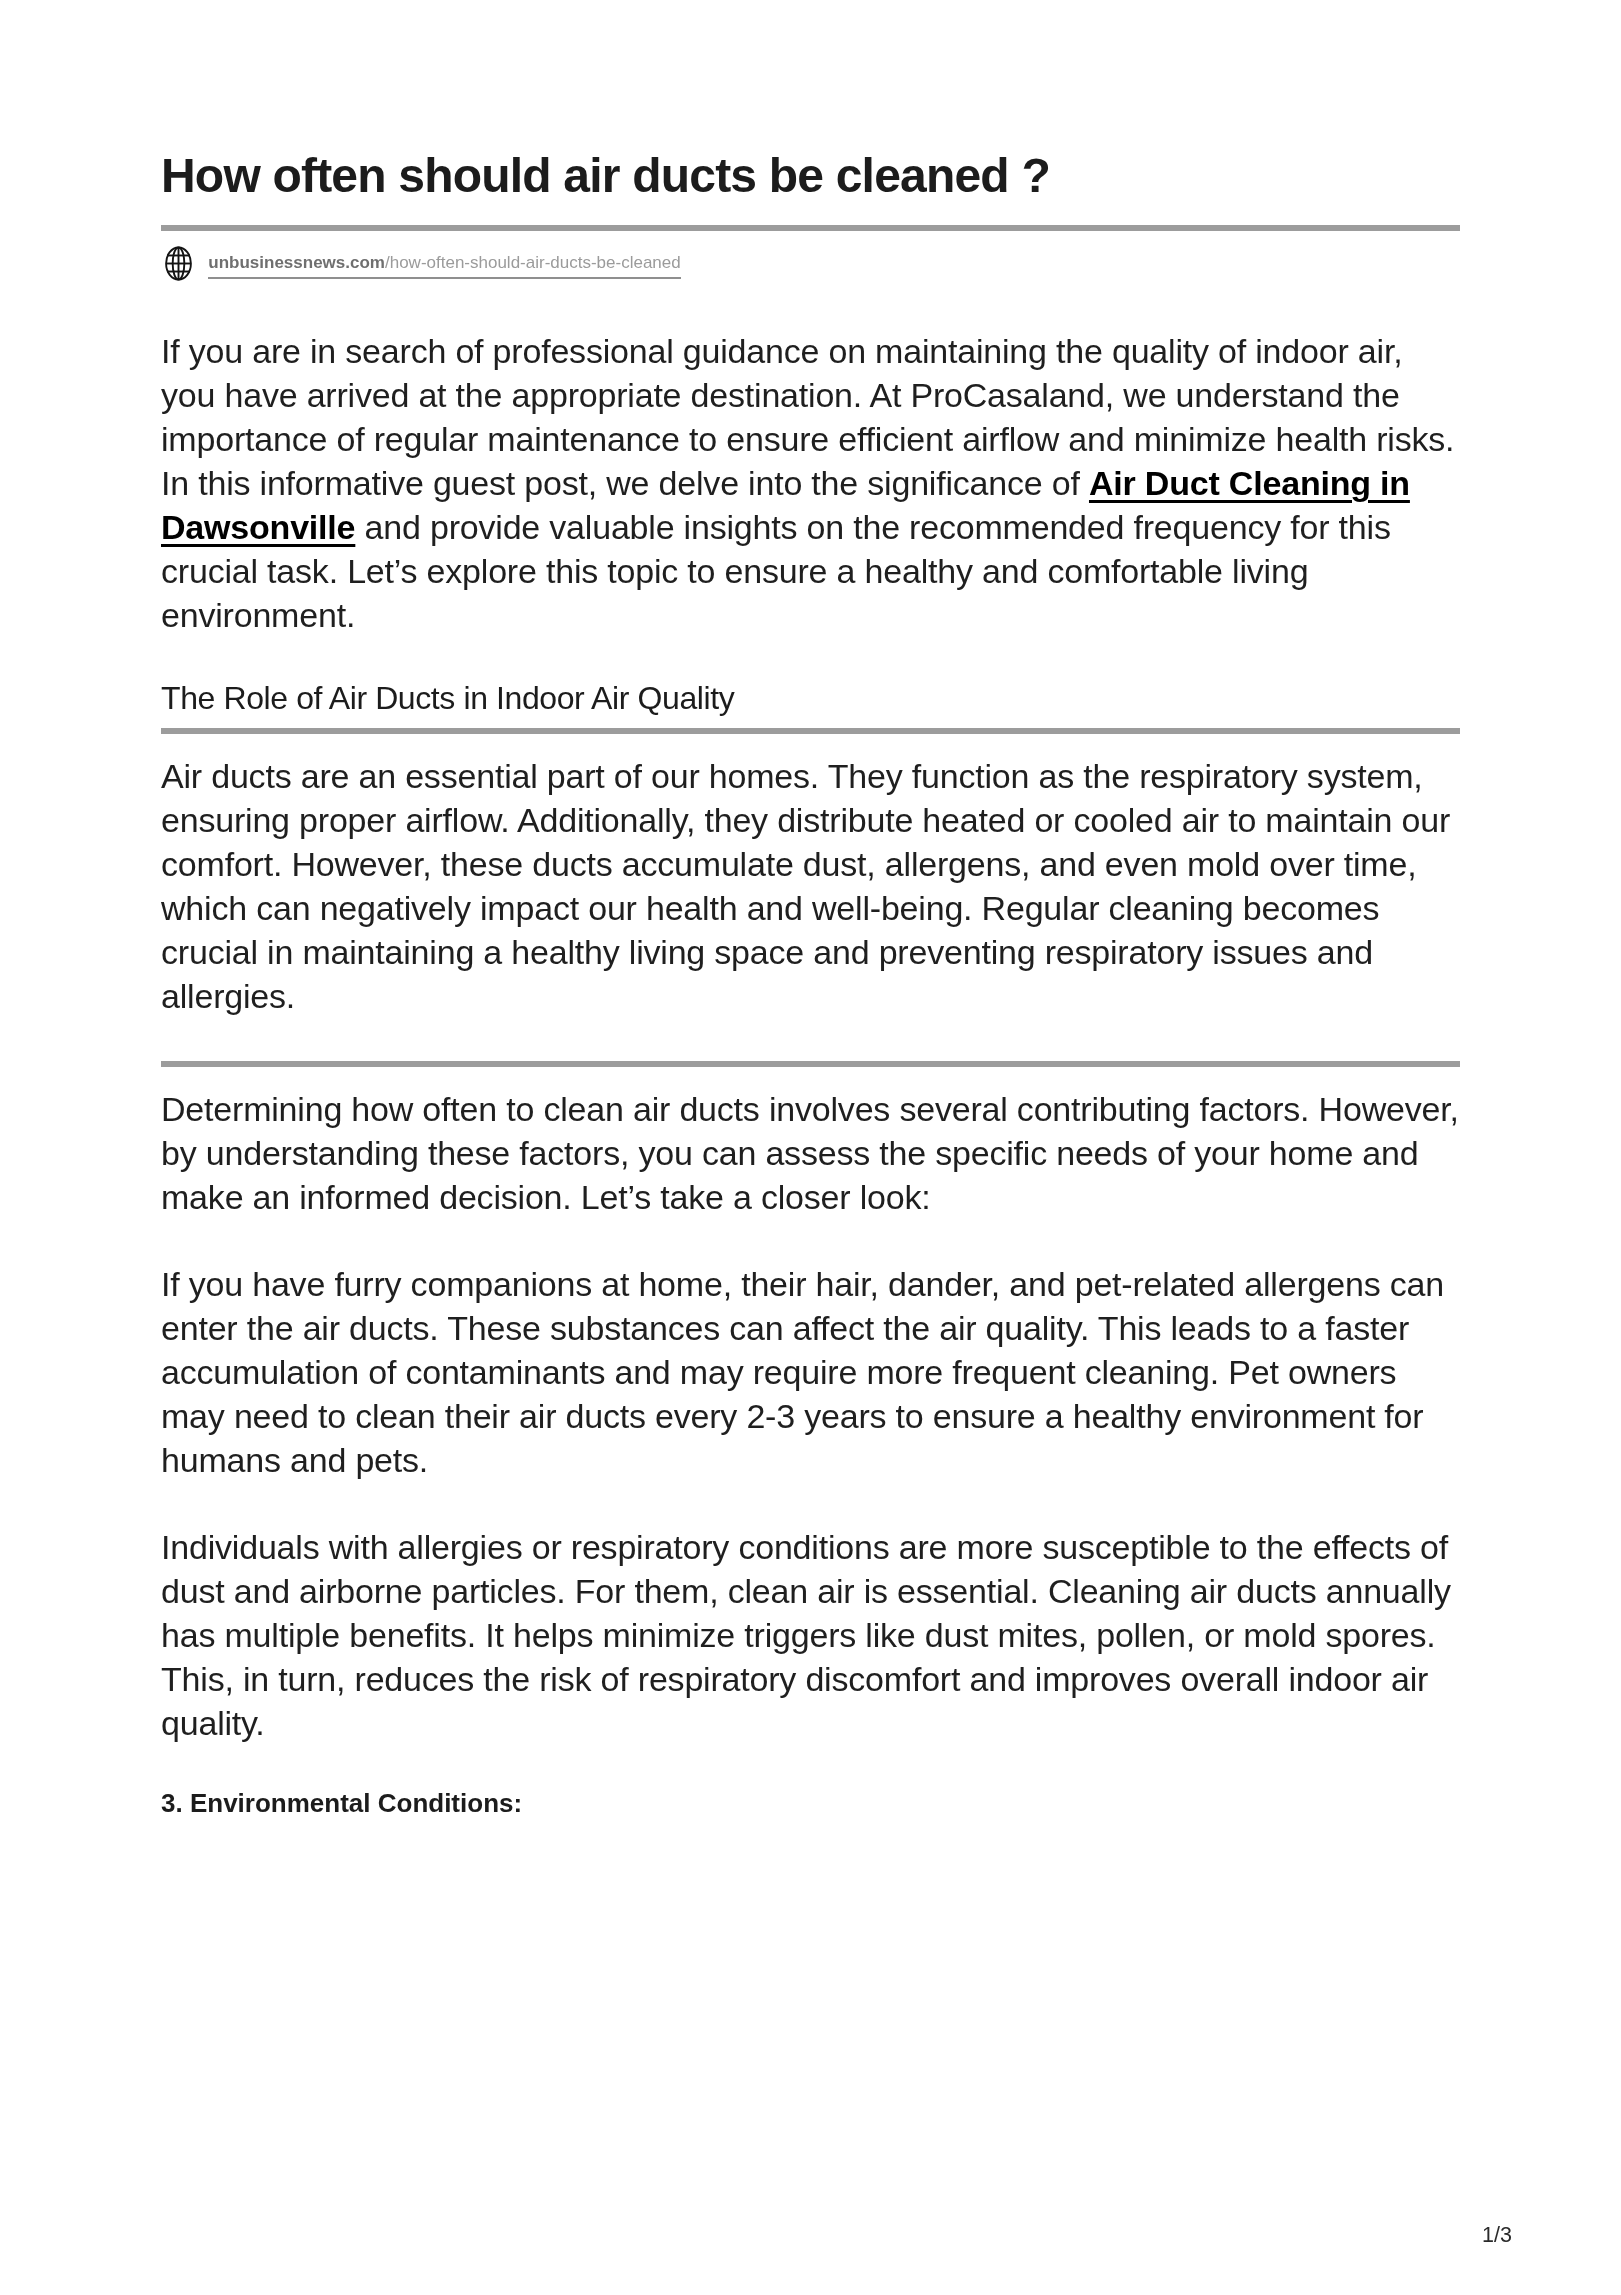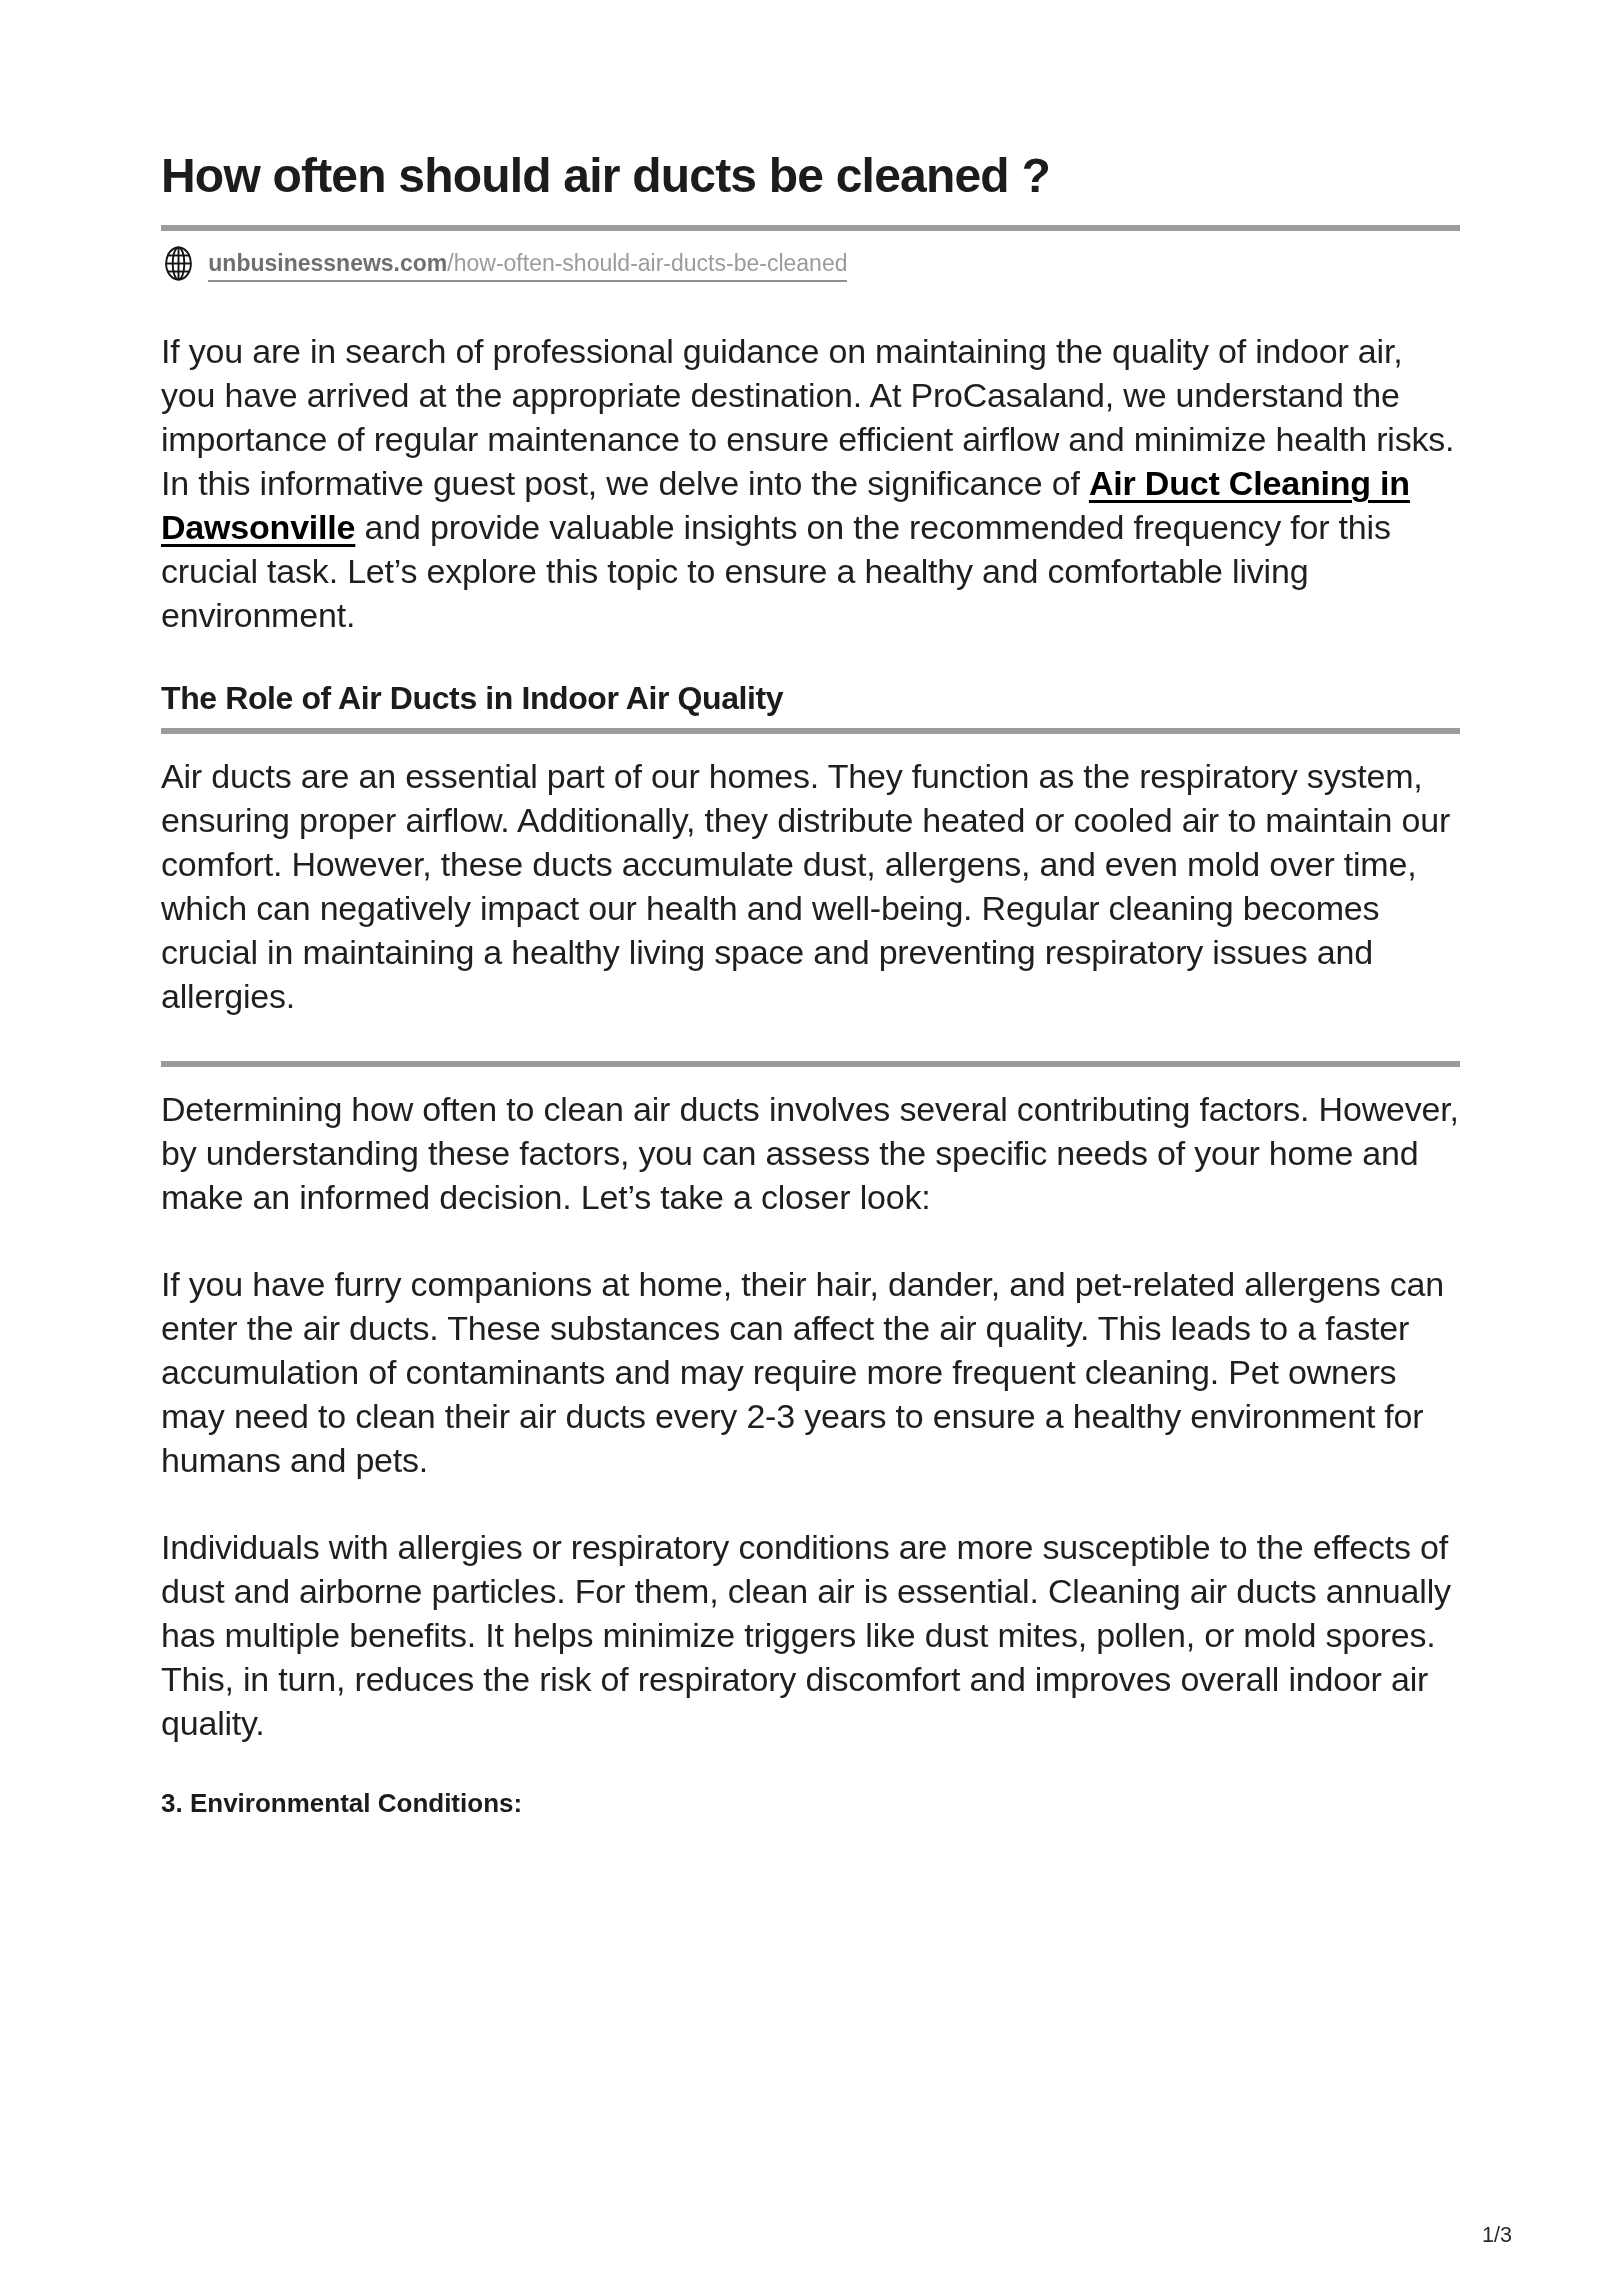--- a/index.html
+++ b/index.html
@@ -34,21 +34,21 @@
   }
   .title-rule { margin-bottom: 15.4px; }
   .source-row {
     display: flex;
     align-items: center;
     gap: 12.3px;
     margin: 0 0 45px 0;
   }
   .globe { flex: 0 0 auto; display: block; }
   .source-link {
-    font-size: 23px;
+    font-size: 17px;
     line-height: 1.25;
     text-decoration: none;
     border-bottom: 2.3px solid #8f8f8f;
     padding-bottom: 3.1px;
     color: #9b9b9b;
     cursor: pointer;
   }
   .source-domain { font-weight: bold; color: #6f6f6f; }
   .source-path { font-weight: normal; color: #9b9b9b; }
   p.body-text {
@@ -62,21 +62,21 @@
     color: #000000;
     font-weight: bold;
     text-decoration: underline;
     text-decoration-thickness: 3.1px;
     text-underline-offset: 5.4px;
     cursor: pointer;
   }
   h2.section-title {
     font-size: 32px;
     line-height: 37px;
-    font-weight: bold;
+    font-weight: normal;
     color: #1c1c1c;
     letter-spacing: -0.4px;
     margin: 0 0 10.7px 0;
   }
   .h2-rule { margin: 0 0 20px 0; }
   h3.item-title {
     font-size: 26px;
     line-height: 31px;
     font-weight: bold;
     color: #1c1c1c;

